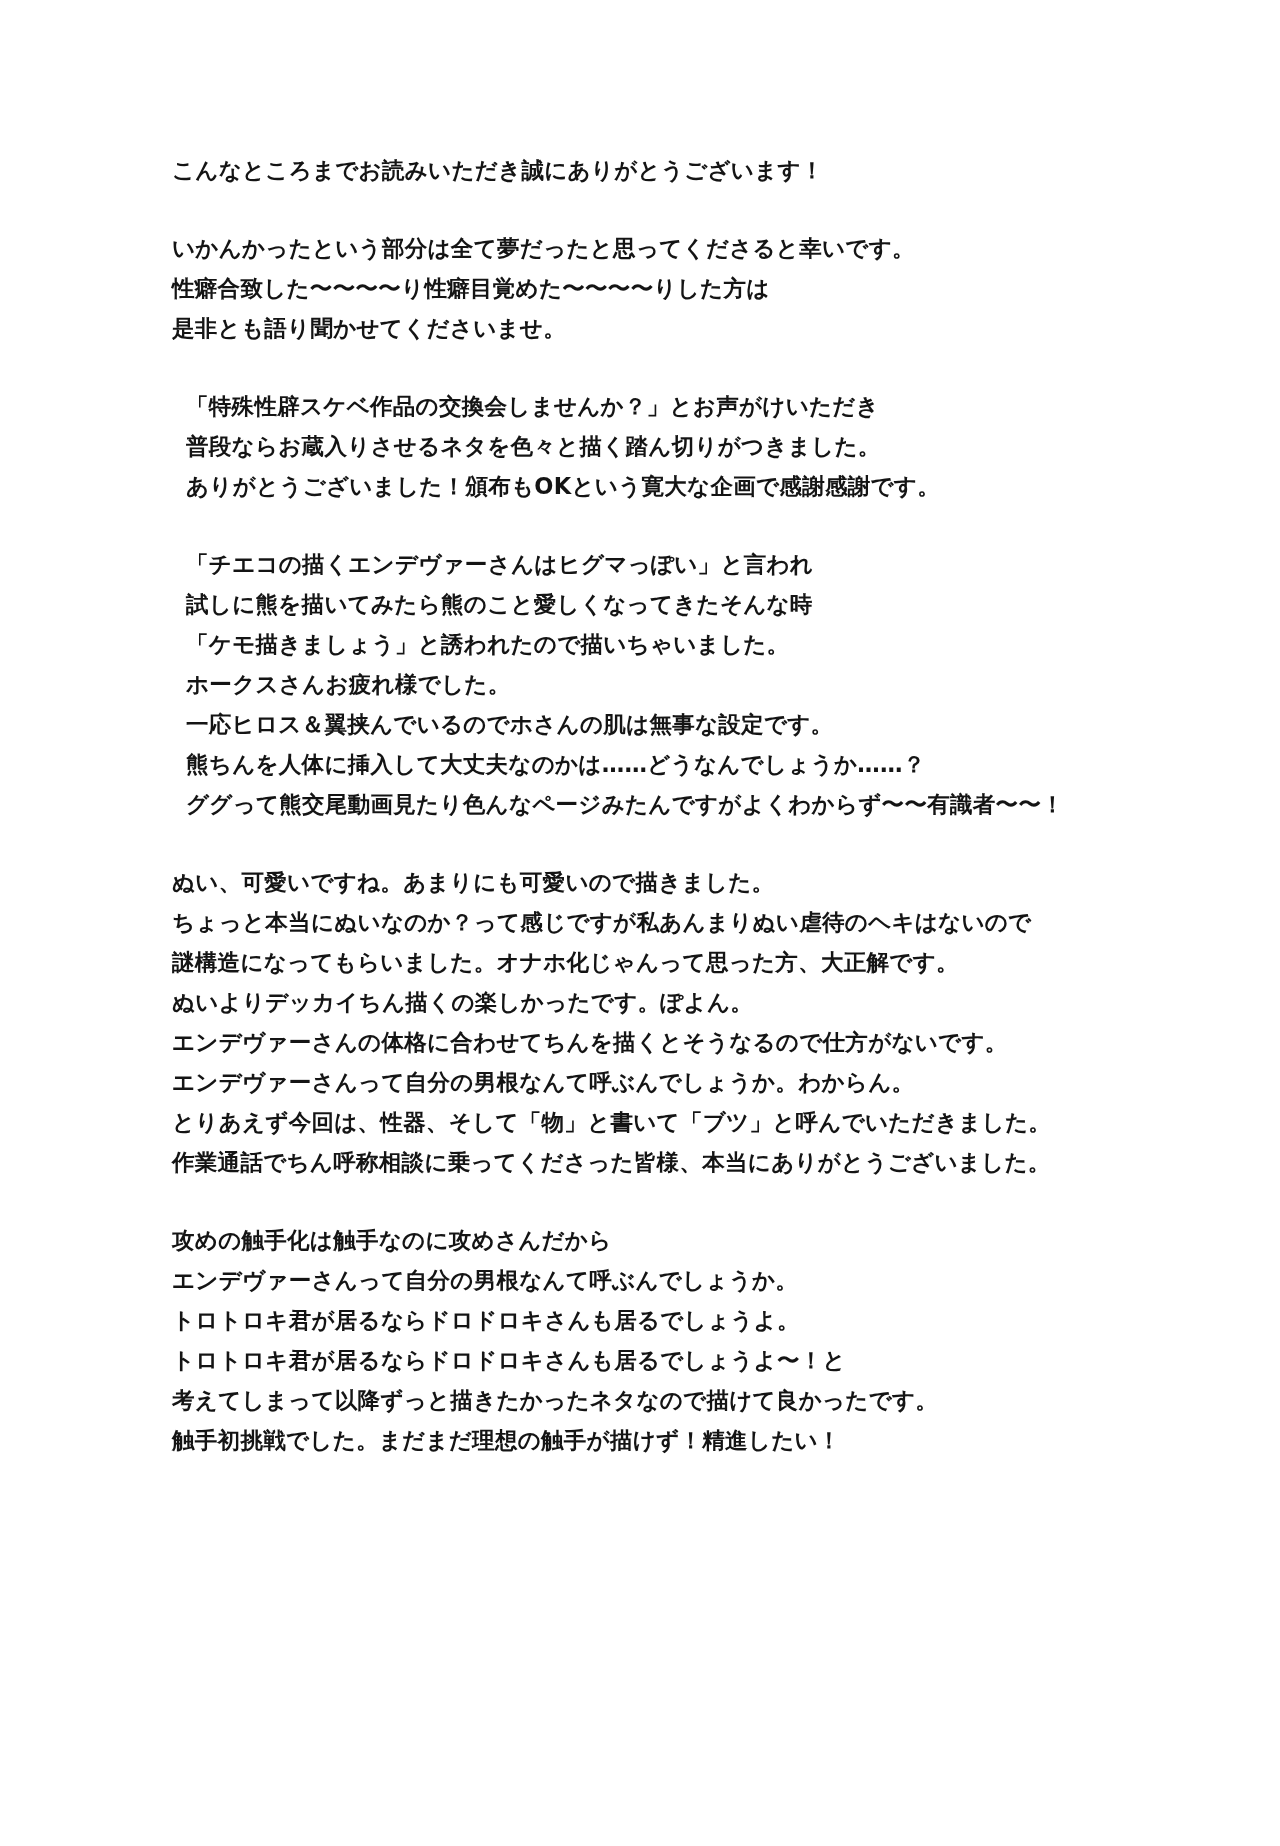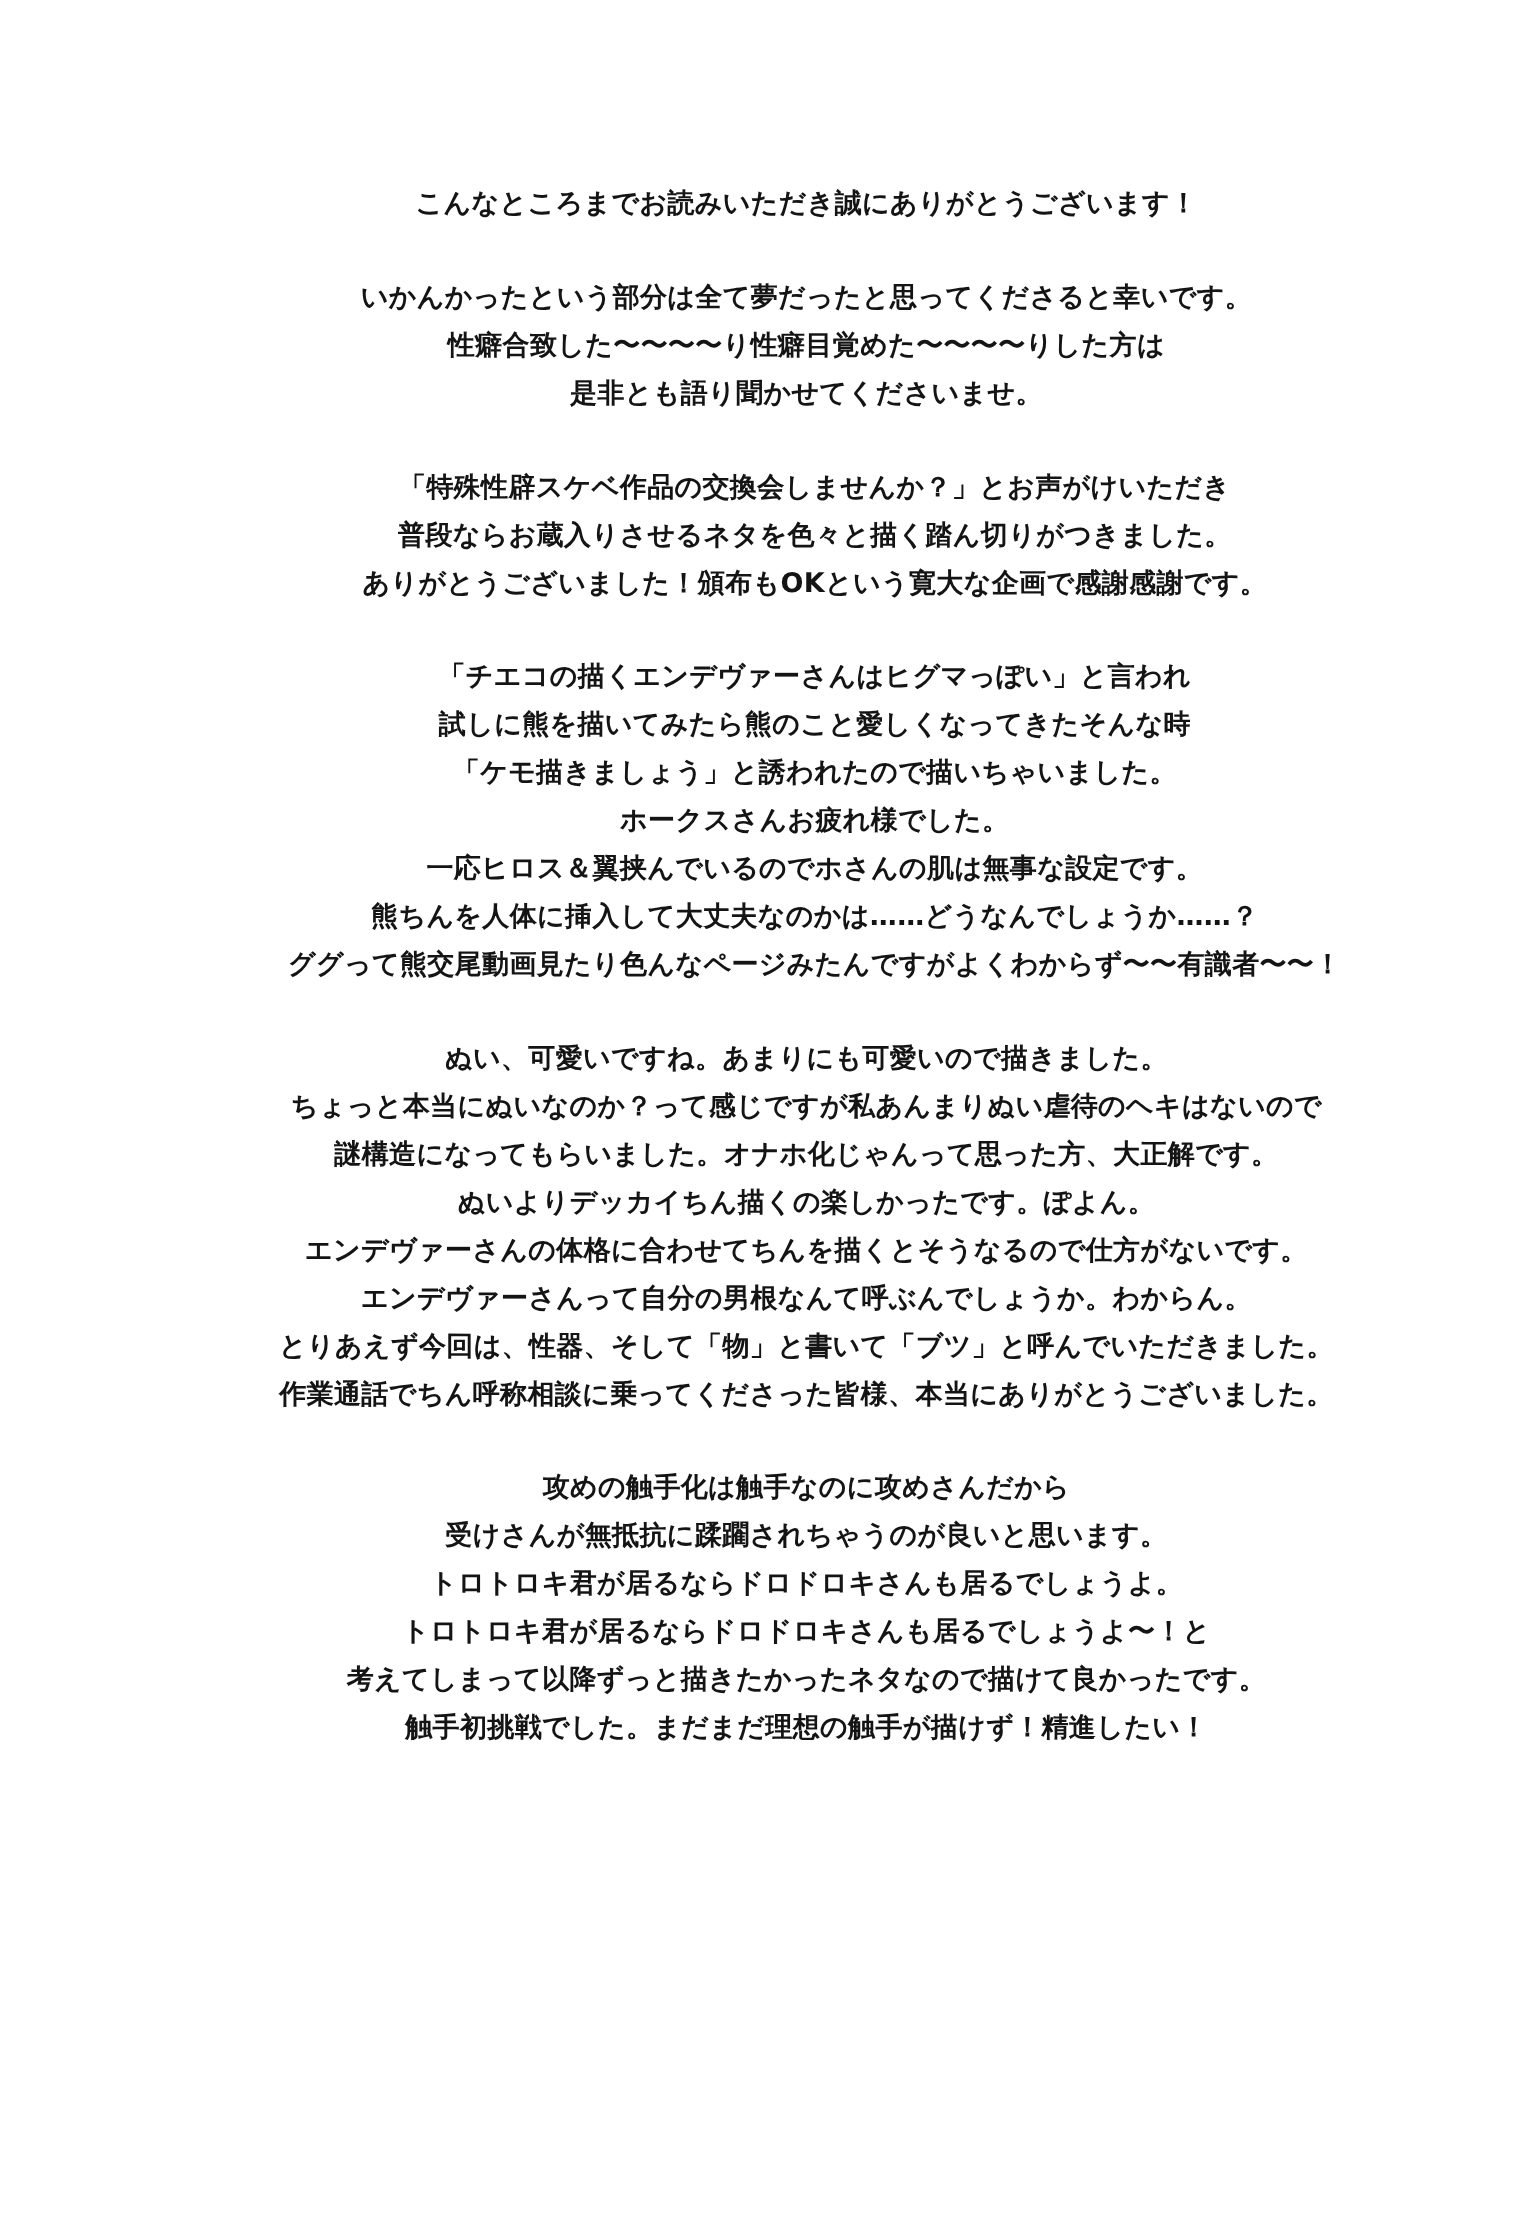--- a/index.html
+++ b/index.html
@@ -31,21 +31,20 @@
   .block:last-child {
     margin-bottom: 0;
   }
   .line {
     font-size: 22.5px;
     line-height: 40px;
     font-weight: 700;
     letter-spacing: 0.3px;
     white-space: pre-wrap;
     color: #141414;
-    text-align: center;
   }
   .indent {
     padding-left: 14px;
   }
 </style>
 </head>
 <body style="background: rgb(255, 255, 255);">
 
 <div class="page">
   <div class="afterword" id="afterword">
@@ -76,20 +75,20 @@
         <div class="line">ちょっと本当にぬいなのか？って感じですが私あんまりぬい虐待のヘキはないので</div>
         <div class="line">謎構造になってもらいました。オナホ化じゃんって思った方、大正解です。</div>
         <div class="line">ぬいよりデッカイちん描くの楽しかったです。ぽよん。</div>
         <div class="line">エンデヴァーさんの体格に合わせてちんを描くとそうなるので仕方がないです。</div>
         <div class="line">エンデヴァーさんって自分の男根なんて呼ぶんでしょうか。わからん。</div>
         <div class="line">とりあえず今回は、性器、そして「物」と書いて「ブツ」と呼んでいただきました。</div>
         <div class="line">作業通話でちん呼称相談に乗ってくださった皆様、本当にありがとうございました。</div>
       </div>
       <div class="block">
         <div class="line">攻めの触手化は触手なのに攻めさんだから</div>
-        <div class="line">受けさんが無抵抗に蹂躙されちゃうのが良いと思います。</div>
+        <div class="line">エンデヴァーさんって自分の男根なんて呼ぶんでしょうか。</div>
         <div class="line">トロトロキ君が居るならドロドロキさんも居るでしょうよ。</div>
         <div class="line">トロトロキ君が居るならドロドロキさんも居るでしょうよ〜！と</div>
         <div class="line">考えてしまって以降ずっと描きたかったネタなので描けて良かったです。</div>
         <div class="line">触手初挑戦でした。まだまだ理想の触手が描けず！精進したい！</div>
       </div>
     </div>
 </div>
 
 </body></html>

